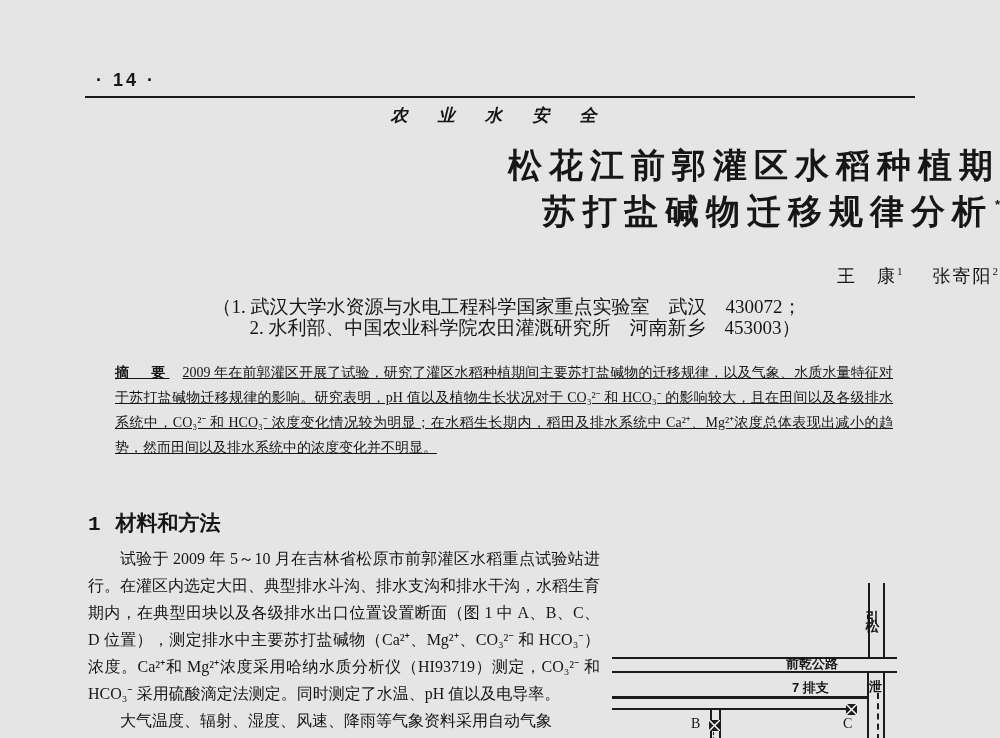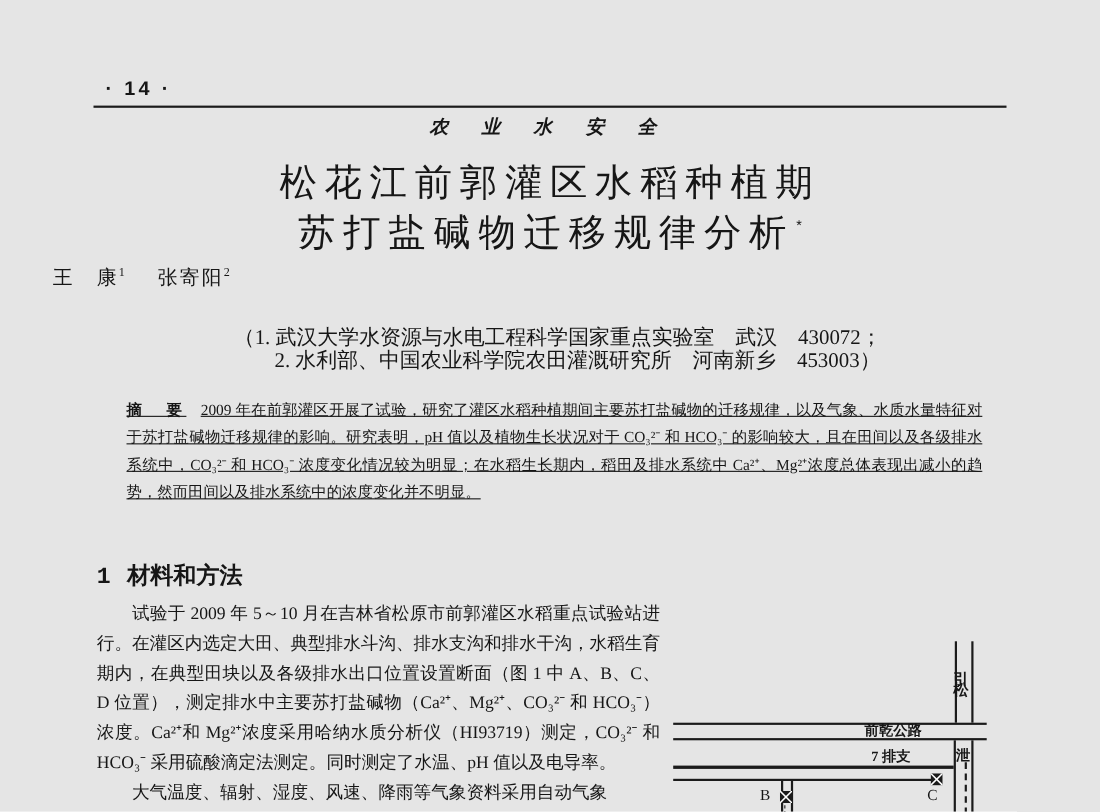--- a/index.html
+++ b/index.html
@@ -9,28 +9,28 @@
     background:#e5e5e5; color:#161616; overflow:hidden;
     font-family:"Liberation Serif", serif;
   }
   
   .hdr-pageno { position:absolute; left:96px; top:70px; font-size:18px; font-weight:bold;
     font-family:"Liberation Sans", sans-serif; letter-spacing:3px; }
   .hdr-journal { position:absolute; left:0; right:0; top:72px; text-align:center;
     font-size:17px; font-style:italic; letter-spacing:13px; font-weight:600;margin-top:32px; }
   .hdr-rule { position:absolute; left:85px; top:96px; width:830px; height:2px; background:#1b1b1b; }
   
-  .title-line { position:absolute; left:0; right:0; text-align:center;
-    font-family:"Liberation Sans", sans-serif; font-weight:normal;
+  .title-line { position:absolute; left:0; right:0; text-align:right;
+    font-family:"Liberation Sans", sans-serif; font-weight:bold;
     font-size:34px; letter-spacing:7px; }
   .title-line1 { top:143px; }
   .title-line2 { top:189px; }
   .title-sup { font-size:13px; vertical-align:14px; letter-spacing:0; margin-left:2px; }
   
-  .authors { position:absolute; left:0; right:0; top:240px; text-align:left;
+  .authors { position:absolute; left:0; right:0; top:264px; text-align:right;
     font-size:18px; letter-spacing:2px;padding-left:48px; }
   .authors sup { font-size:11px; }
   .author-gap { display:inline-block; width:28px; }
   
   .affil { position:absolute; left:0; right:0; text-align:center; font-size:19px;margin-left:14px; }
   .affil1 { top:294px; }
   .affil2 { top:315px;padding-left:36px; }
   
   .abstract-block { position:absolute; left:115px; top:360px; width:778px;
     font-size:14px; line-height:25px; text-align:justify;text-decoration:underline; }
@@ -42,21 +42,21 @@
   .sec-num { margin-right:15px; }
   
   .body-area { position:absolute; left:88px; top:545px; width:812px;
     font-size:16px; line-height:27px; text-align:justify; }
   .body-p { text-indent:2em; }
   
   .figure-float { float:right; position:relative; width:288px; height:200px;
     margin-top:36px; margin-left:12px; }
   .fline { position:absolute; background:#1b1b1b; }
   .fdash-v { position:absolute; border-left:2px dashed #1b1b1b; width:0; }
-  .flabel { position:absolute; font-family:Liberation Serif, serif;
+  .flabel { position:absolute; font-family:Liberation Sans, sans-serif;
     font-weight:bold; font-size:13px; line-height:14px; white-space:nowrap; }
   .fpoint { position:absolute; font-size:14px; font-family:"Liberation Serif", serif; line-height:14px; }
   .canal-label { position:absolute; writing-mode:vertical-rl; text-orientation:upright;
     font-size:14px; letter-spacing:9px; line-height:16px; font-weight:600; }
   .marker { position:absolute; width:11px; height:11px; }
 </style>
 </head>
 <body>
 
 <div class="page">

